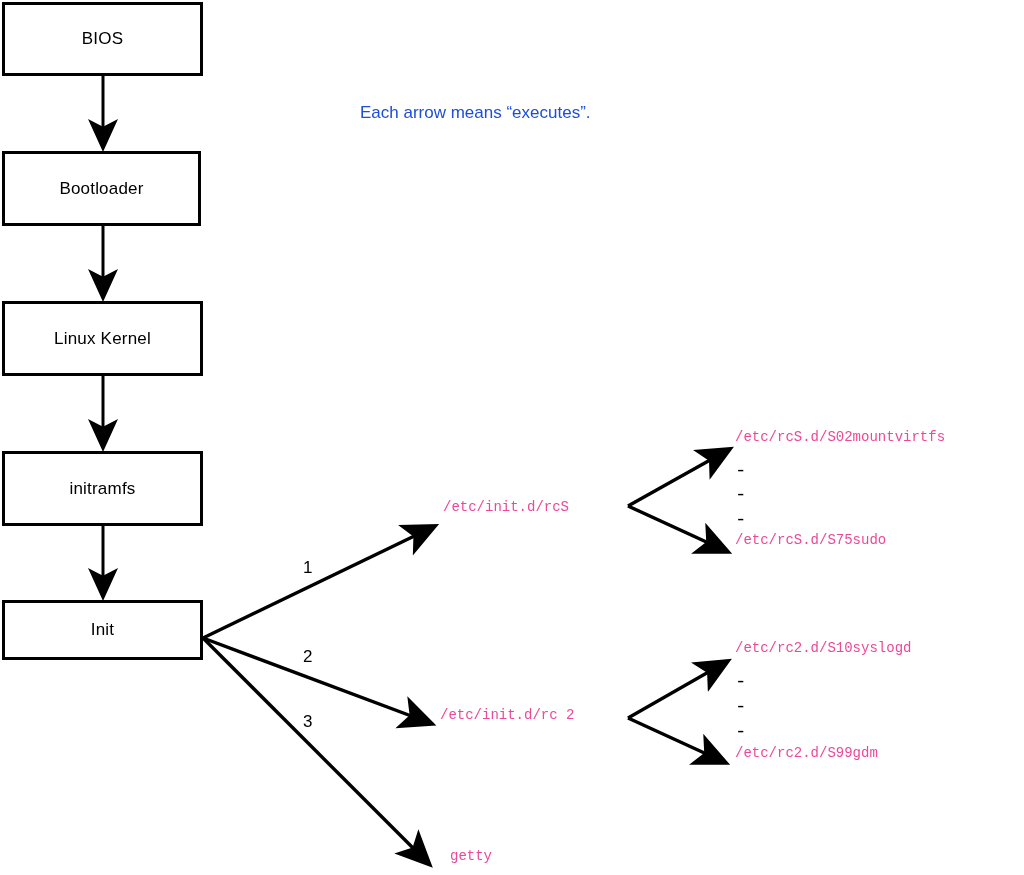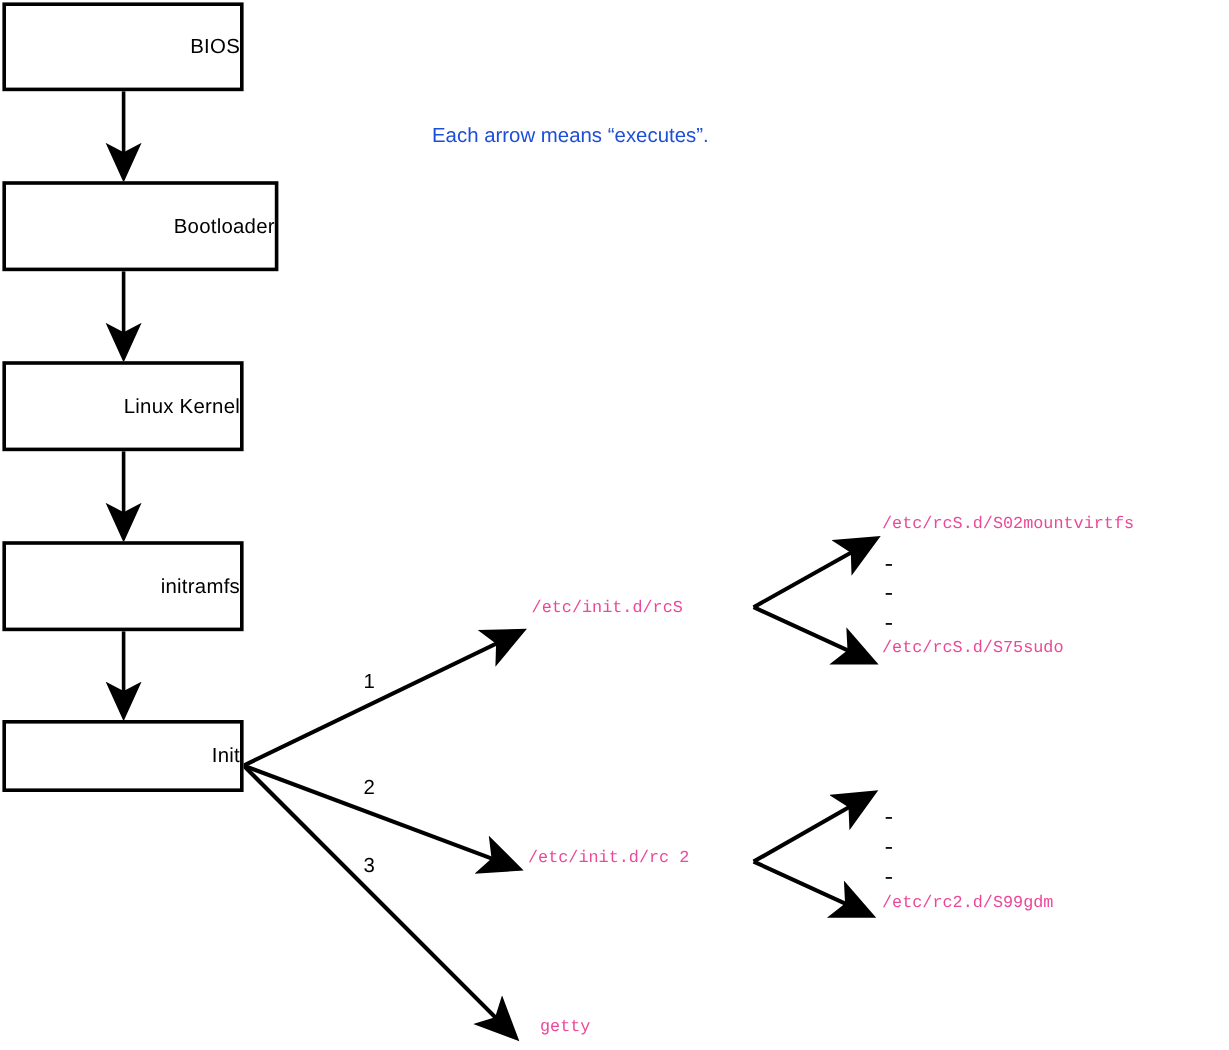--- a/index.html
+++ b/index.html
@@ -1,20 +1,20 @@
 <!DOCTYPE html>
 <html><head>
 <meta charset="utf-8">
 <style>
   html,body{margin:0;padding:0;background:#ffffff;}
   #stage{position:relative;width:1024px;height:875px;background:#ffffff;overflow:hidden;
          font-family:"Liberation Sans",sans-serif;color:#000000;}
   svg.layer{position:absolute;left:0;top:0;width:1024px;height:875px;pointer-events:none;}
   .box{position:absolute;box-sizing:border-box;border:3px solid #000000;background:#ffffff;
-       display:flex;align-items:center;justify-content:flex-end;}
+       display:flex;align-items:center;justify-content:center;}
   .box span{font-family:"Liberation Sans",sans-serif;font-size:17px;color:#000000;letter-spacing:.2px;}
   .mono{position:absolute;font-family:"Liberation Mono",monospace;font-size:14px;color:#ec4899;
         white-space:pre;line-height:1;}
   .numlabel{position:absolute;font-family:"Liberation Sans",sans-serif;font-size:17px;color:#000000;}
   .caption{position:absolute;font-family:"Liberation Sans",sans-serif;font-size:17px;color:#1d4ed8;white-space:pre;}
   .dash{position:absolute;font-family:"Liberation Mono",monospace;font-size:19px;color:#000000;line-height:1;}
 </style>
 </head>
 <body>
 
@@ -47,21 +47,21 @@
 
     <g stroke="#000000" stroke-width="3.4" fill="none" marker-end="url(#ah)">
       <line x1="628" y1="718" x2="726" y2="662"></line>
       <line x1="628" y1="718" x2="724" y2="762"></line>
     </g>
   </svg>
 
   <div class="box" style="left:2px;top:2px;width:201px;height:74px;">
     <span>BIOS</span>
   </div>
-  <div class="box" style="left:2px;top:151px;width:230px;height:75px;">
+  <div class="box" style="left:2px;top:151px;width:199px;height:75px;">
     <span>Bootloader</span>
   </div>
   <div class="box" style="left:2px;top:451px;width:201px;height:75px;">
     <span>initramfs</span>
   </div>
   <div class="box" style="left:2px;top:301px;width:201px;height:75px;">
     <span>Linux Kernel</span>
   </div>
   <div class="box" style="left:2px;top:600px;width:201px;height:60px;">
     <span>Init</span>
@@ -76,18 +76,19 @@
   <div class="mono" style="left:443px;top:500px;text-align:center;">/etc/init.d/rcS</div>
   <div class="mono" style="left:440px;top:708px;">/etc/init.d/rc 2</div>
   <div class="mono" style="left:450px;top:849px;font-family:Liberation Mono, monospace;">getty</div>
 
   <div class="mono" style="left:735px;top:430px;">/etc/rcS.d/S02mountvirtfs</div>
   <div class="dash" style="left:735px;top:462px;">-</div>
   <div class="dash" style="left:735px;top:486px;">-</div>
   <div class="dash" style="left:735px;top:511px;">-</div>
   <div class="mono" style="left:735px;top:533px;">/etc/rcS.d/S75sudo</div>
 
+  <div class="mono" style="left:735px;top:641px;">/etc/rc2.d/S10syslogd</div>
   <div class="dash" style="left:735px;top:673px;">-</div>
   <div class="dash" style="left:735px;top:698px;">-</div>
   <div class="dash" style="left:735px;top:723px;">-</div>
   <div class="mono" style="left:735px;top:746px;">/etc/rc2.d/S99gdm</div>
 
 </div>
 
 </body></html>

